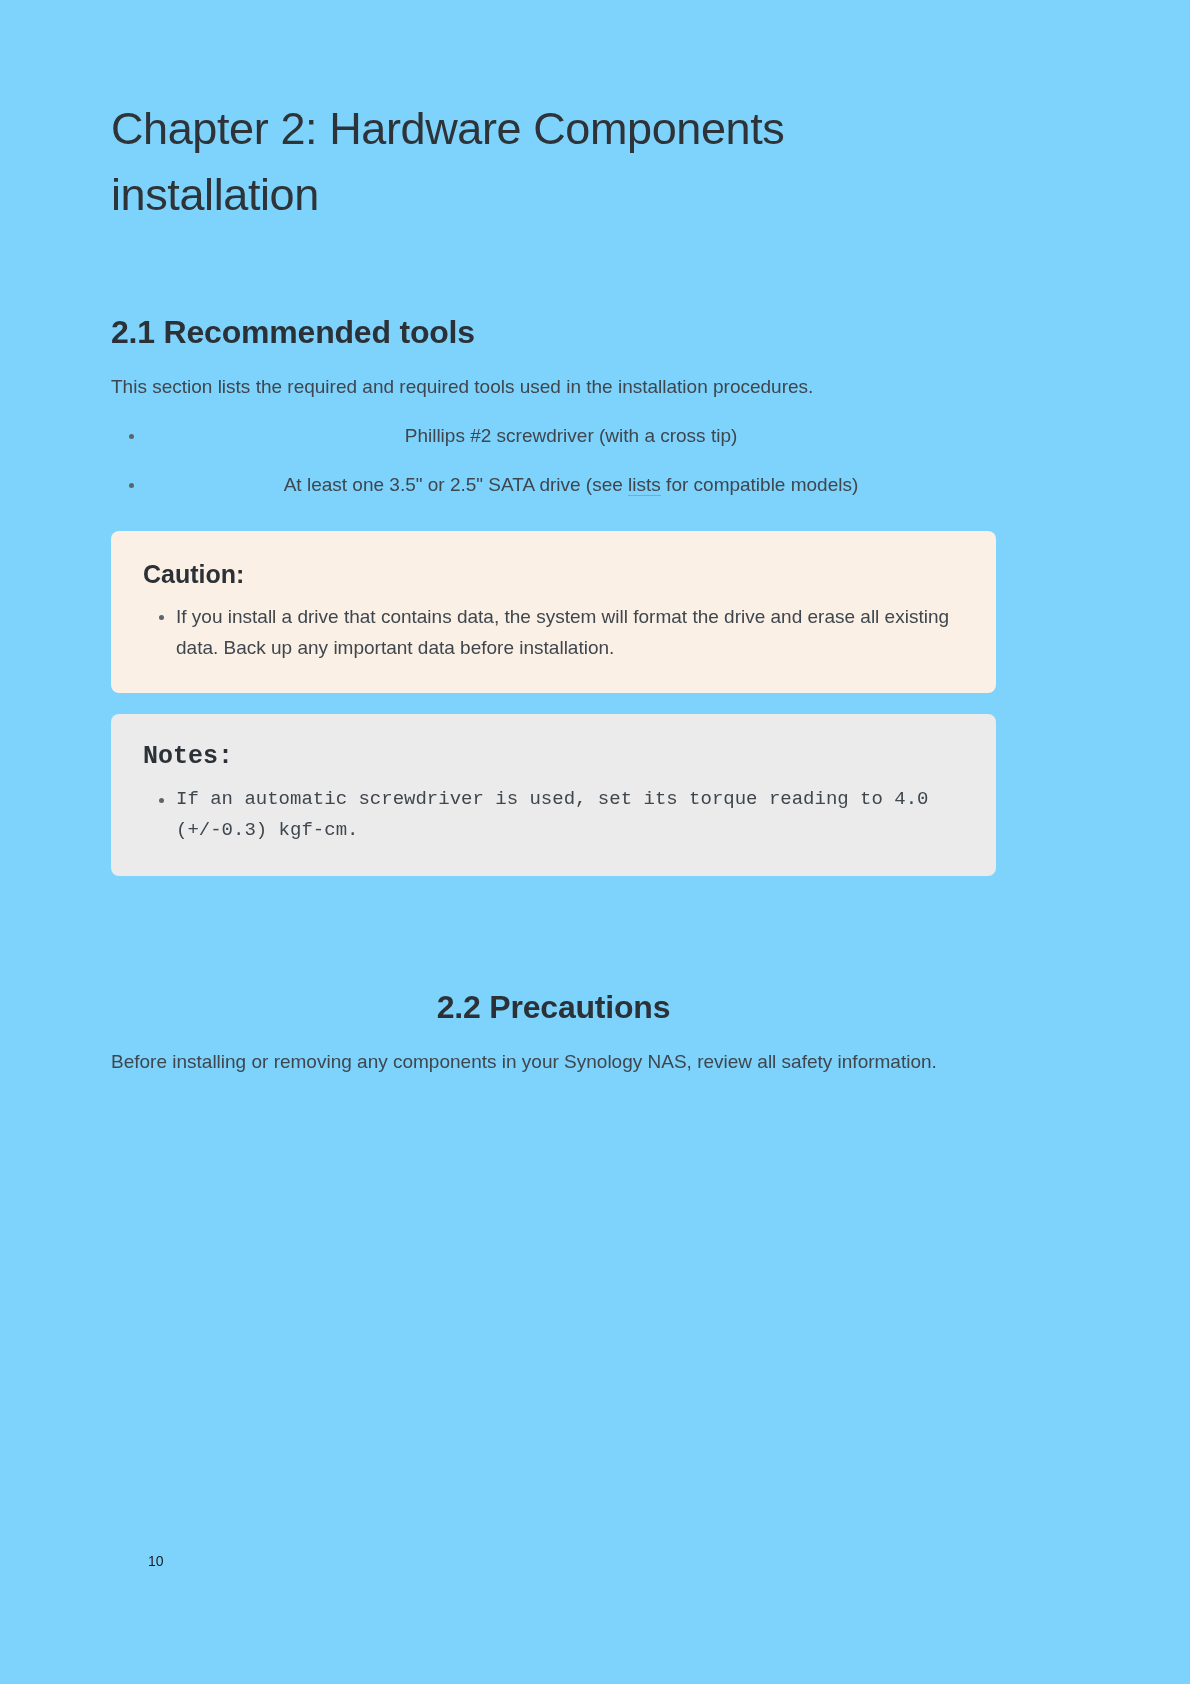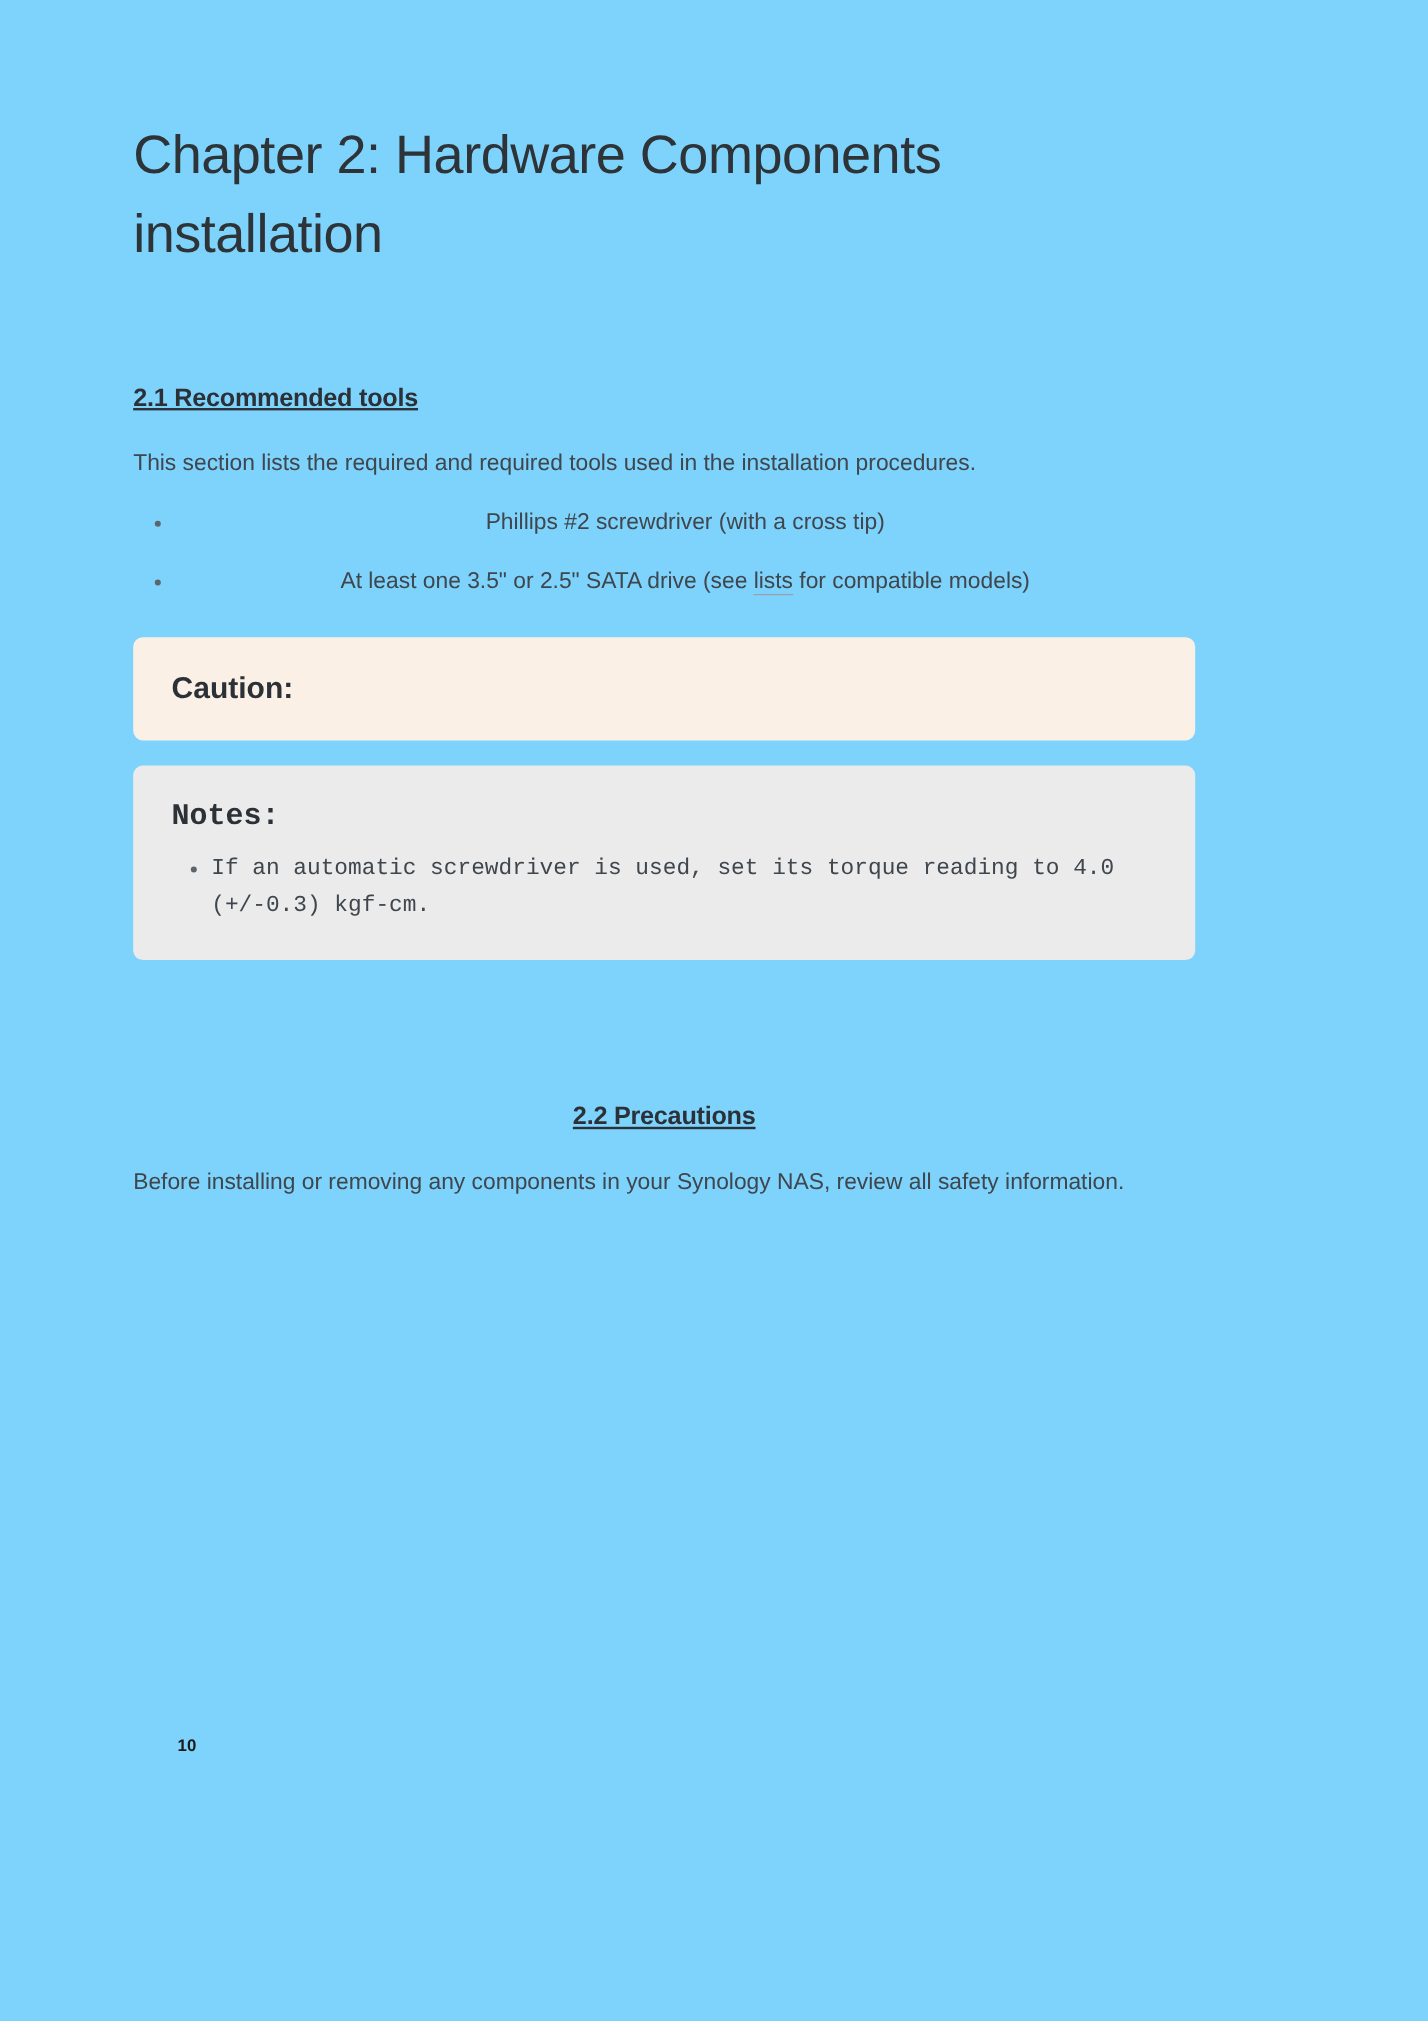--- a/index.html
+++ b/index.html
@@ -30,26 +30,25 @@
     font-size: 45px;
     line-height: 66px;
     font-weight: 300;
     letter-spacing: -0.4px;
     color: #2e3338;
   }
 
   
   .section-heading {
     margin: 0;
-    font-size: 21px;
+    font-size: 32px;
     line-height: 38px;
     font-weight: 700;
     letter-spacing: -0.2px;
     color: #2b3137;
-    text-decoration: underline;
   }
   .h-21 { padding-top: 85px; }
   .h-22 { padding-top: 112px; text-align: center; }
 
   
   .body-text {
     margin: 0;
     padding-top: 20px;
     font-size: 19px;
     line-height: 31px;
@@ -118,25 +117,25 @@
     color: #3f464d;
     text-decoration: none;
     border-bottom: 1px solid #9aa0a6;
     cursor: pointer;
   }
 
   
   .page-number {
     position: absolute;
     left: 148px;
-    top: 1444px;
+    top: 1551px;
     font-size: 14px;
     line-height: 20px;
     color: #1a1a1a;
-    font-weight: 700;
+    font-weight: 400;
   }
 </style>
 </head>
 <body>
 
 <div class="page">
   <div class="content">
 
     <h1 class="chapter-title">Chapter 2: Hardware Components installation</h1>
 
@@ -148,20 +147,25 @@
       <li>
         <span>Phillips #2 screwdriver (with a cross tip)</span>
       </li>
       <li>
         <span>At least one 3.5" or 2.5" SATA drive (see </span><a class="link-text">lists</a><span> for compatible models)</span>
       </li>
     </ul>
 
     <div class="callout caution">
       <p class="callout-title">Caution:</p>
+      <ul class="bullets">
+        <li>
+          <span>If you install a drive that contains data, the system will format the drive and erase all existing data. Back up any important data before installation.</span>
+        </li>
+      </ul>
     </div>
 
     <div class="callout notes">
       <p class="callout-title">Notes:</p>
       <ul class="bullets">
         <li>
           <span>If an automatic screwdriver is used, set its torque reading to 4.0 (+/-0.3) kgf-cm.</span>
         </li>
       </ul>
     </div>

